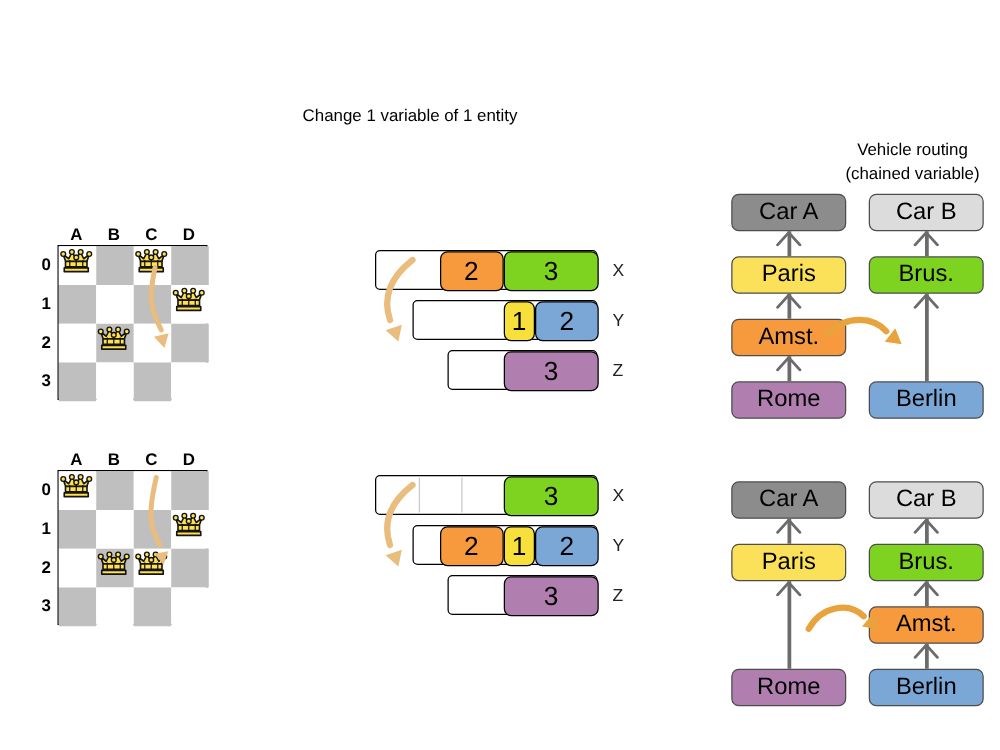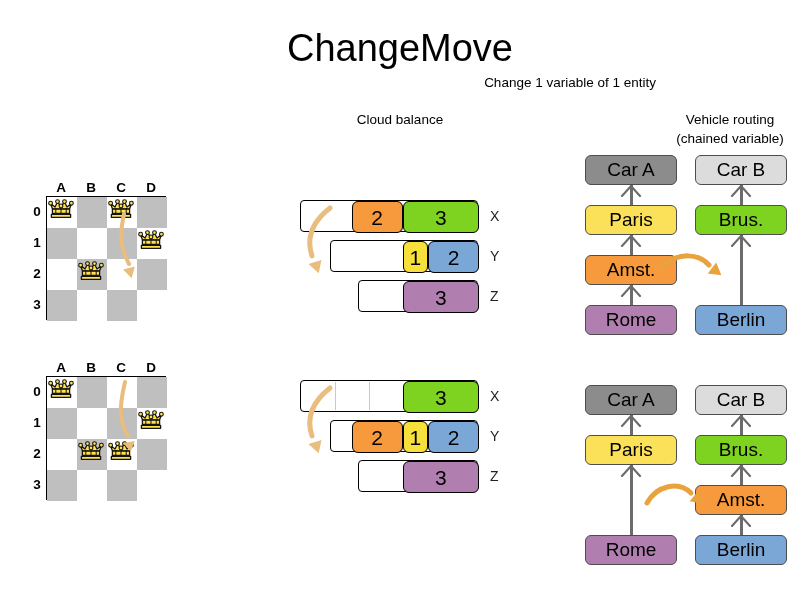--- a/index.html
+++ b/index.html
@@ -9,21 +9,21 @@
     color:#000;overflow:hidden;position:relative;
   }
   .stage{position:absolute;left:0;top:0;width:800px;height:600px;}
 
   
   .title{
     position:absolute;left:0;top:26px;width:800px;text-align:center;
     font-size:38px;font-weight:400;letter-spacing:0px;line-height:44px;
   }
   .subtitle{
-    position:absolute;left:0;top:74px;width:656px;text-align:right;
+    position:absolute;left:0;top:84px;width:656px;text-align:center;
     font-size:13.5px;font-weight:400;line-height:18px;
   }
   .sec-head{
     position:absolute;text-align:center;font-size:13.5px;line-height:19px;
   }
   .sec-nq{left:10px;top:110px;width:180px;}
   .sec-cb{left:300px;top:110px;width:200px;}
   .sec-vr{left:610px;top:110px;width:240px;}
 
   
@@ -60,24 +60,22 @@
         display:flex;align-items:center;justify-content:center;
         font-size:19px;line-height:20px;color:#000;}
   .vlink{position:absolute;width:3px;background:#6b6b6b;}
   .vr-arrow{position:absolute;pointer-events:none;}
 </style>
 </head>
 <body>
 
 <div class="stage">
 
-  <div class="title">ChangeMove</div>
   <div class="subtitle">Change 1 variable of 1 entity</div>
 
-  <div class="sec-head sec-cb">Cloud balance</div>
   <div class="sec-head sec-vr">
     <div>Vehicle routing</div>
     <div>(chained variable)</div>
   </div>
 
   <div class="board-wrap" id="nq-before" style="left:30px;top:180px;width:160px;height:150px;">
       <div class="board">
         <div class="cell light" style="left: 0px; top: 0px;"></div>
         <div class="cell dark" style="left: 30px; top: 0px;"></div>
         <div class="cell light" style="left: 60px; top: 0px;"></div>

